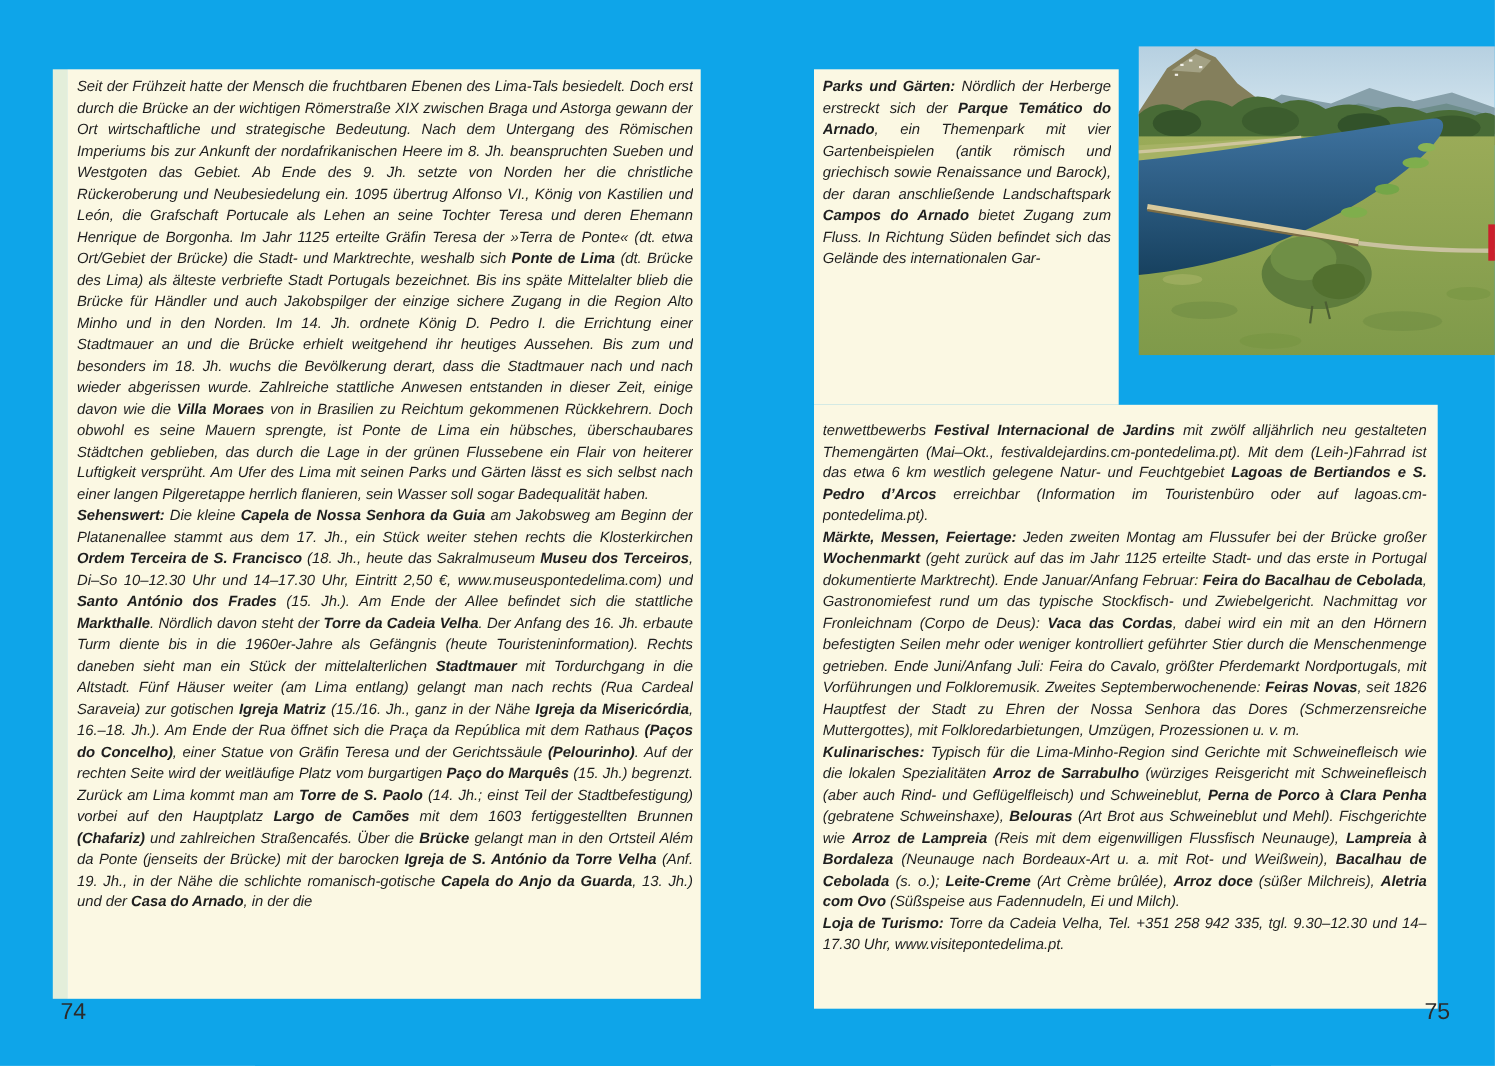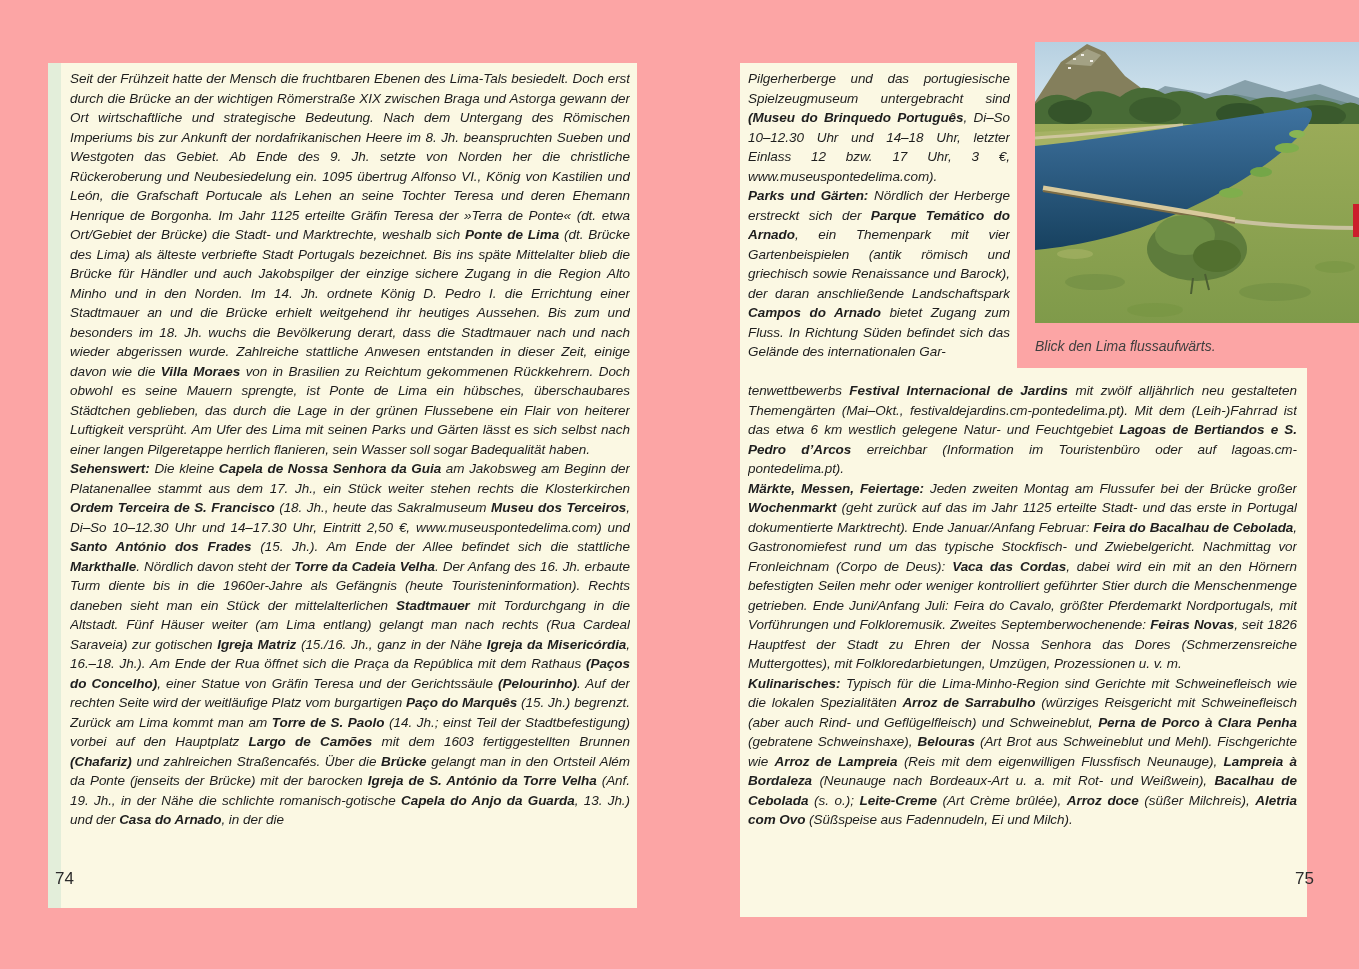--- a/index.html
+++ b/index.html
@@ -1,37 +1,37 @@
 <!DOCTYPE html>
 <html><head>
 <meta charset="utf-8">
 <style>
   html,body{margin:0;padding:0;background:#ffffff;}
-  .spread{position:relative;width:1359px;height:969px;background:#fca5a5;overflow:hidden;
+  .spread{position:relative;width:1359px;height:969px;background:#0ea5e9;overflow:hidden;
           font-family:"Liberation Sans",sans-serif;color:#1e1e1e;}
   
   .green-strip{position:absolute;left:48px;top:63px;width:13px;height:845px;background:#e3eeda;}
   .cream{background:#fbf8e3;}
   .bg-left{position:absolute;left:61px;top:63px;width:576px;height:845px;}
   .bg-rcol{position:absolute;left:740px;top:63px;width:277px;height:305px;}
   .bg-rfull{position:absolute;left:740px;top:368px;width:567px;height:549px;}
   
   .textpanel{position:absolute;font-style:italic;font-size:13.5px;line-height:19.5px;
              text-align:justify;letter-spacing:-0.05px;overflow:hidden;}
   .textpanel p{margin:0;}
   .b{font-weight:bold;}
   .tp-left{left:70px;top:69px;width:560px;height:840px;}
   .tp-rcol{left:748px;top:69px;width:262px;height:312px;}
   .tp-rfull{left:748px;top:381px;width:549px;height:536px;font-style:italic;}
   
   .photo{position:absolute;left:1035px;top:42px;width:324px;height:281px;margin:0;line-height:0;}
   .caption{position:absolute;left:1035px;top:337px;width:310px;font-style:italic;
            font-size:14px;color:#3f3f3f;line-height:18px;}
   
-  .pagenum{position:absolute;top:869px;font-size:17px;color:#2b2b2b;font-style:normal;}
+  .pagenum{position:absolute;top:908px;font-size:21px;color:#2b2b2b;font-style:normal;}
   .pn-left{left:55px;}
   .pn-right{left:1295px;width:40px;text-align:left;}
   
   .red-tab{position:absolute;left:1353px;top:204px;width:6px;height:33px;background:#cb1f2c;}
 </style>
 </head>
 <body>
 
 <div class="spread">
 
@@ -40,27 +40,27 @@
   <div class="textpanel tp-left">
       <p><span>Seit der Frühzeit hatte der Mensch die fruchtbaren Ebenen des Lima-Tals besiedelt. Doch erst durch die Brücke an der wichtigen Römerstraße XIX zwischen Braga und Astorga gewann der Ort wirtschaftliche und strategische Bedeutung. Nach dem Untergang des Römischen Imperiums bis zur Ankunft der nordafrikanischen Heere im 8. Jh. beanspruchten Sueben und Westgoten das Gebiet. Ab Ende des 9. Jh. setzte von Norden her die christliche Rückeroberung und Neubesiedelung ein. 1095 übertrug Alfonso VI., König von Kastilien und León, die Grafschaft Portucale als Lehen an seine Tochter Teresa und deren Ehemann Henrique de Borgonha. Im Jahr 1125 erteilte Gräfin Teresa der »Terra de Ponte« (dt. etwa Ort/Gebiet der Brücke) die Stadt- und Marktrechte, weshalb sich </span><span class="b">Ponte de Lima</span><span> (dt. Brücke des Lima) als älteste verbriefte Stadt Portugals bezeichnet. Bis ins späte Mittelalter blieb die Brücke für Händler und auch Jakobspilger der einzige sichere Zugang in die Region Alto Minho und in den Norden. Im 14. Jh. ordnete König D. Pedro I. die Errichtung einer Stadtmauer an und die Brücke erhielt weitgehend ihr heutiges Aussehen. Bis zum und besonders im 18. Jh. wuchs die Bevölkerung derart, dass die Stadtmauer nach und nach wieder abgerissen wurde. Zahlreiche stattliche Anwesen entstanden in dieser Zeit, einige davon wie die </span><span class="b">Villa Moraes</span><span> von in Brasilien zu Reichtum gekommenen Rückkehrern. Doch obwohl es seine Mauern sprengte, ist Ponte de Lima ein hübsches, überschaubares Städtchen geblieben, das durch die Lage in der grünen Flussebene ein Flair von heiterer Luftigkeit versprüht. Am Ufer des Lima mit seinen Parks und Gärten lässt es sich selbst nach einer langen Pilgeretappe herrlich flanieren, sein Wasser soll sogar Badequalität haben.</span></p>
       <p><span class="b">Sehenswert:</span><span> Die kleine </span><span class="b">Capela de Nossa Senhora da Guia</span><span> am Jakobsweg am Beginn der Platanenallee stammt aus dem 17. Jh., ein Stück weiter stehen rechts die Klosterkirchen </span><span class="b">Ordem Terceira de S. Francisco</span><span> (18. Jh., heute das Sakralmuseum </span><span class="b">Museu dos Terceiros</span><span>, Di–So 10–12.30 Uhr und 14–17.30 Uhr, Eintritt 2,50 €, www.museuspontedelima.com) und </span><span class="b">Santo António dos Frades</span><span> (15. Jh.). Am Ende der Allee befindet sich die stattliche </span><span class="b">Markthalle</span><span>. Nördlich davon steht der </span><span class="b">Torre da Cadeia Velha</span><span>. Der Anfang des 16. Jh. erbaute Turm diente bis in die 1960er-Jahre als Gefängnis (heute Touristeninformation). Rechts daneben sieht man ein Stück der mittelalterlichen </span><span class="b">Stadtmauer</span><span> mit Tordurchgang in die Altstadt. Fünf Häuser weiter (am Lima entlang) gelangt man nach rechts (Rua Cardeal Saraveia) zur gotischen </span><span class="b">Igreja Matriz</span><span> (15./16. Jh., ganz in der Nähe </span><span class="b">Igreja da Misericórdia</span><span>, 16.–18. Jh.). Am Ende der Rua öffnet sich die Praça da República mit dem Rathaus </span><span class="b">(Paços do Concelho)</span><span>, einer Statue von Gräfin Teresa und der Gerichtssäule </span><span class="b">(Pelourinho)</span><span>. Auf der rechten Seite wird der weitläufige Platz vom burgartigen </span><span class="b">Paço do Marquês</span><span> (15. Jh.) begrenzt. Zurück am Lima kommt man am </span><span class="b">Torre de S. Paolo</span><span> (14. Jh.; einst Teil der Stadtbefestigung) vorbei auf den Hauptplatz </span><span class="b">Largo de Camões</span><span> mit dem 1603 fertiggestellten Brunnen </span><span class="b">(Chafariz)</span><span> und zahlreichen Straßencafés. Über die </span><span class="b">Brücke</span><span> gelangt man in den Ortsteil Além da Ponte (jenseits der Brücke) mit der barocken </span><span class="b">Igreja de S. António da Torre Velha</span><span> (Anf. 19. Jh., in der Nähe die schlichte romanisch-gotische </span><span class="b">Capela do Anjo da Guarda</span><span>, 13. Jh.) und der </span><span class="b">Casa do Arnado</span><span>, in der die</span></p>
     </div>
   <div class="pagenum pn-left">74</div>
 
   <div class="cream bg-rcol"></div>
   <div class="cream bg-rfull"></div>
 
   <div class="textpanel tp-rcol">
-      <p><span>Pilgerherberge und das portugiesische Spielzeugmuseum untergebracht sind </span><span class="b">(Museu do Brinquedo Português</span><span>, Di–So 10–12.30 Uhr und 14–18 Uhr, letzter Einlass 12 bzw. 17 Uhr, 3 €, www.museuspontedelima.com).</span></p>
       <p><span class="b">Parks und Gärten:</span><span> Nördlich der Herberge erstreckt sich der </span><span class="b">Parque Temático do Arnado</span><span>, ein Themenpark mit vier Gartenbeispielen (antik römisch und griechisch sowie Renaissance und Barock), der daran anschließende Landschaftspark </span><span class="b">Campos do Arnado</span><span> bietet Zugang zum Fluss. In Richtung Süden befindet sich das Gelände des internationalen Gar-</span></p>
     </div>
   <div class="textpanel tp-rfull">
       <p><span>tenwettbewerbs </span><span class="b">Festival Internacional de Jardins</span><span> mit zwölf alljährlich neu gestalteten Themengärten (Mai–Okt., festivaldejardins.cm-pontedelima.pt). Mit dem (Leih-)Fahrrad ist das etwa 6 km westlich gelegene Natur- und Feuchtgebiet </span><span class="b">Lagoas de Bertiandos e S. Pedro d’Arcos</span><span> erreichbar (Information im Touristenbüro oder auf lagoas.cm-pontedelima.pt).</span></p>
       <p><span class="b">Märkte, Messen, Feiertage:</span><span> Jeden zweiten Montag am Flussufer bei der Brücke großer </span><span class="b">Wochenmarkt</span><span> (geht zurück auf das im Jahr 1125 erteilte Stadt- und das erste in Portugal dokumentierte Marktrecht). Ende Januar/Anfang Februar: </span><span class="b">Feira do Bacalhau de Cebolada</span><span>, Gastronomiefest rund um das typische Stockfisch- und Zwiebelgericht. Nachmittag vor Fronleichnam (Corpo de Deus): </span><span class="b">Vaca das Cordas</span><span>, dabei wird ein mit an den Hörnern befestigten Seilen mehr oder weniger kontrolliert geführter Stier durch die Menschenmenge getrieben. Ende Juni/Anfang Juli: Feira do Cavalo, größter Pferdemarkt Nordportugals, mit Vorführungen und Folkloremusik. Zweites Septemberwochenende: </span><span class="b">Feiras Novas</span><span>, seit 1826 Hauptfest der Stadt zu Ehren der Nossa Senhora das Dores (Schmerzensreiche Muttergottes), mit Folkloredarbietungen, Umzügen, Prozessionen u. v. m.</span></p>
       <p><span class="b">Kulinarisches:</span><span> Typisch für die Lima-Minho-Region sind Gerichte mit Schweinefleisch wie die lokalen Spezialitäten </span><span class="b">Arroz de Sarrabulho</span><span> (würziges Reisgericht mit Schweinefleisch (aber auch Rind- und Geflügelfleisch) und Schweineblut, </span><span class="b">Perna de Porco à Clara Penha</span><span> (gebratene Schweinshaxe), </span><span class="b">Belouras</span><span> (Art Brot aus Schweineblut und Mehl). Fischgerichte wie </span><span class="b">Arroz de Lampreia</span><span> (Reis mit dem eigenwilligen Flussfisch Neunauge), </span><span class="b">Lampreia à Bordaleza</span><span> (Neunauge nach Bordeaux-Art u. a. mit Rot- und Weißwein), </span><span class="b">Bacalhau de Cebolada</span><span> (s. o.); </span><span class="b">Leite-Creme</span><span> (Art Crème brûlée), </span><span class="b">Arroz doce</span><span> (süßer Milchreis), </span><span class="b">Aletria com Ovo</span><span> (Süßspeise aus Fadennudeln, Ei und Milch).</span></p>
+      <p><span class="b">Loja de Turismo:</span><span> Torre da Cadeia Velha, Tel. +351 258 942 335, tgl. 9.30–12.30 und 14–17.30 Uhr, www.visitepontedelima.pt.</span></p>
     </div>
 
   <figure class="photo">
     <svg viewBox="0 0 324 281" width="324" height="281" preserveAspectRatio="none">
       <defs>
         <linearGradient id="sky" x1="0" y1="0" x2="0" y2="1">
           <stop offset="0" stop-color="#b6d0e1"></stop>
             <stop offset="1" stop-color="#dcebf2"></stop>
         </linearGradient>
         <linearGradient id="water" x1="0" y1="0" x2="0" y2="1">
@@ -111,18 +111,17 @@
       <ellipse cx="182" cy="214" rx="24" ry="16" fill="#52702f"></ellipse>
       <path d="M158,236 L156,252 M170,232 L174,248" stroke="#4c5f33" stroke-width="2"></path>
 
       <ellipse cx="60" cy="240" rx="30" ry="8" fill="#6b8a41" opacity="0.5"></ellipse>
       <ellipse cx="240" cy="250" rx="36" ry="9" fill="#6b8a41" opacity="0.45"></ellipse>
       <ellipse cx="120" cy="268" rx="28" ry="7" fill="#74933f" opacity="0.5"></ellipse>
       <ellipse cx="300" cy="225" rx="20" ry="6" fill="#74933f" opacity="0.5"></ellipse>
       <ellipse cx="40" cy="212" rx="18" ry="5" fill="#a8b468" opacity="0.6"></ellipse>
     </svg>
   </figure>
-  <div class="caption">Blick den Lima flussaufwärts.</div>
 
   <div class="red-tab"></div>
 
   <div class="pagenum pn-right">75</div>
 </div>
 
 </body></html>

